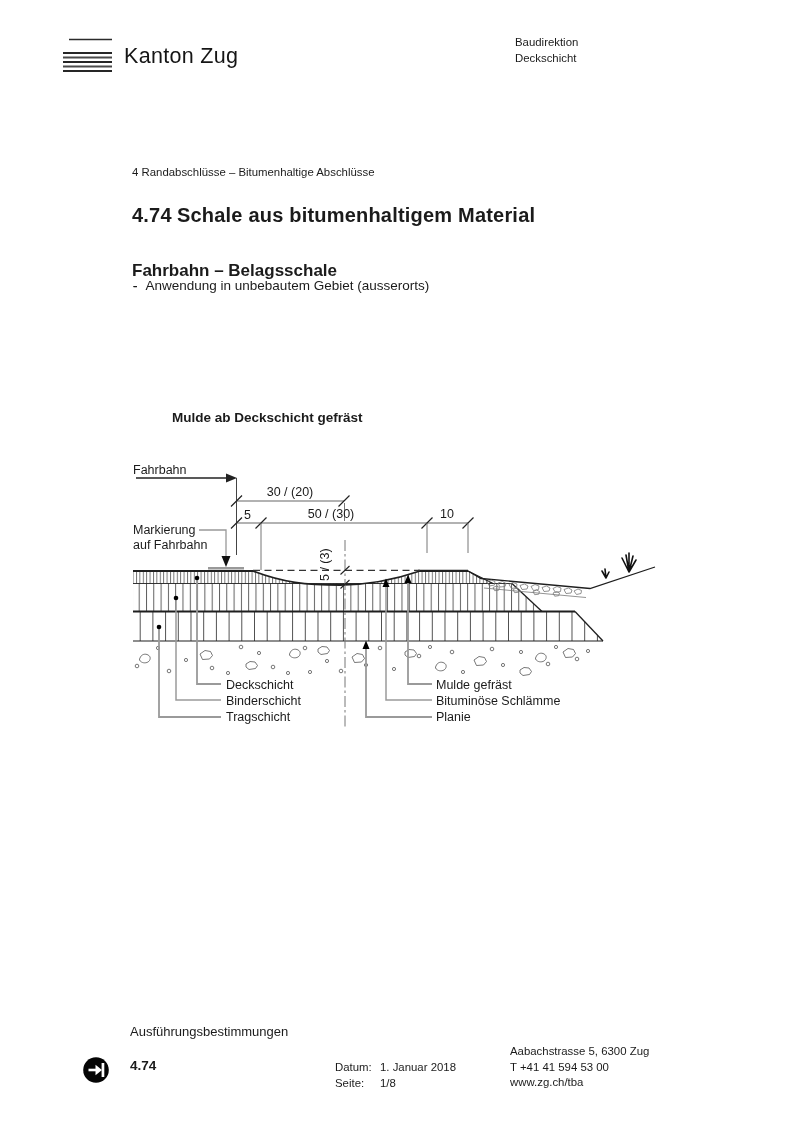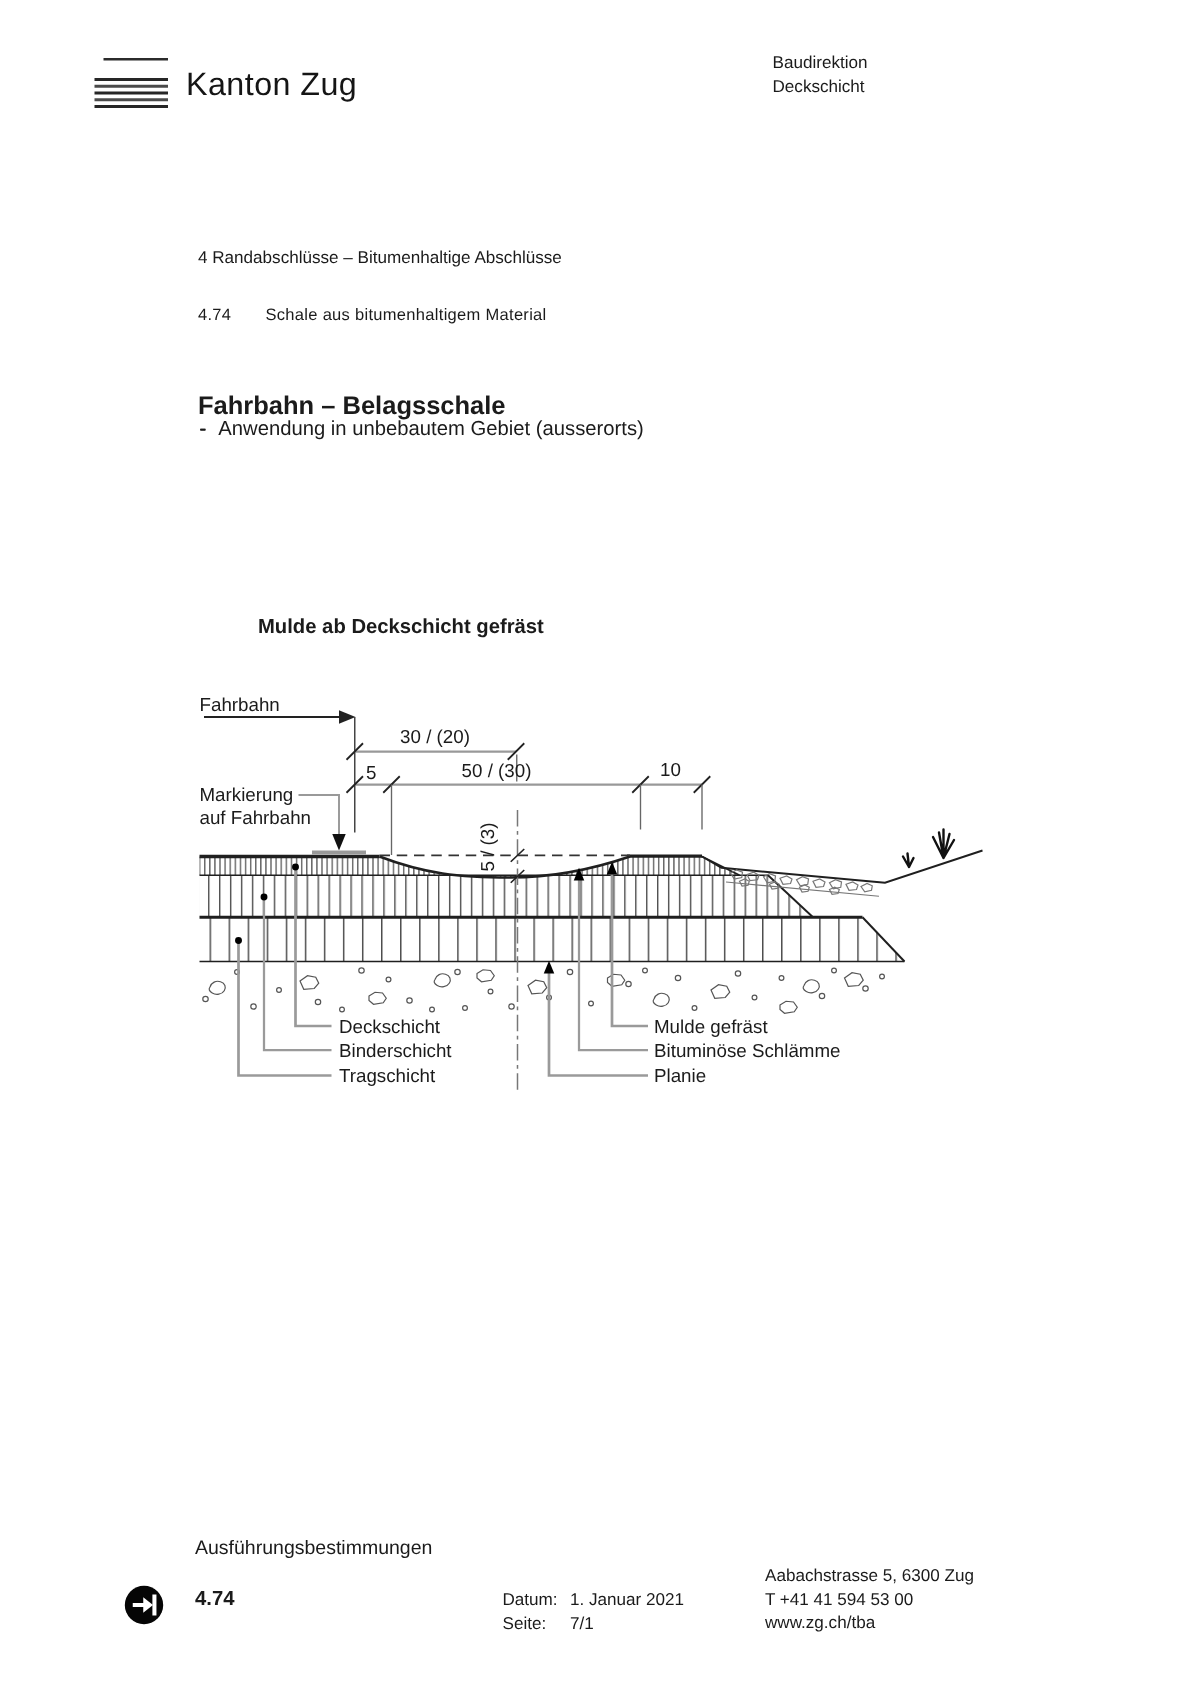--- a/index.html
+++ b/index.html
@@ -9,21 +9,21 @@
     font-family:"Liberation Sans", sans-serif; color:#1b1b1b;
   }
   .abs { position:absolute; }
 
   
   .kanton-name { left:124px; top:44px; font-size:21.5px; letter-spacing:0.3px; color:#151515; }
   .org-block { left:515px; top:35px; font-size:11.4px; line-height:15.8px; color:#1b1b1b; }
 
   
   .breadcrumb { left:132px; top:166px; font-size:11.4px; }
-  .doc-title { left:132px; top:204px; font-size:11px; font-weight:normal; letter-spacing:0.2px; }
+  .doc-title { left:132px; top:204px; font-size:20px; font-weight:bold; letter-spacing:0.2px; }
   .doc-title .num { display:inline-block; width:45px; }
   .sec-head { left:132px; top:261px; font-size:17px; font-weight:bold; }
   .bullets { left:132px; top:277px; font-size:13.5px; line-height:18.7px; width:520px; }
   .b-row { position:relative; padding-left:13.5px; }
   .b-dash { position:absolute; left:1px; }
   .draw-head { left:132px; top:410px; font-size:13.5px; font-weight:bold;padding-left:40px; }
 
   
   svg.drawing { position:absolute; left:0; top:440px; width:794px; height:300px; }
   svg text { font-family:"Liberation Sans", sans-serif; font-size:12.5px; fill:#1b1b1b; }
@@ -256,22 +256,22 @@
 
   <svg class="abs f-icon" viewBox="0 0 28 28">
     <circle cx="14" cy="14" r="12.8" fill="#050505"></circle>
     <path d="M6.5,14 H15" stroke="#ffffff" stroke-width="2.6"></path>
     <polygon points="13.5,8.8 20,14 13.5,19.2" fill="#ffffff"></polygon>
     <rect x="19.6" y="7" width="2.7" height="14" fill="#ffffff"></rect>
   </svg>
   <div class="abs f-num">4.74</div>
   <div class="abs f-type">Ausführungsbestimmungen</div>
   <div class="abs f-mid-l1">Datum:</div>
-  <div class="abs f-mid-v1">1. Januar 2021</div>
+  <div class="abs f-mid-v1">1. Januar 2018</div>
   <div class="abs f-mid-l2">Seite:</div>
-  <div class="abs f-mid-v2">7/1</div>
+  <div class="abs f-mid-v2">1/8</div>
   <div class="abs f-right">
     <div>Aabachstrasse 5, 6300 Zug</div>
     <div>T +41 41 594 53 00</div>
     <div>www.zg.ch/tba</div>
   </div>
 
 </div>
 
 </body></html>

